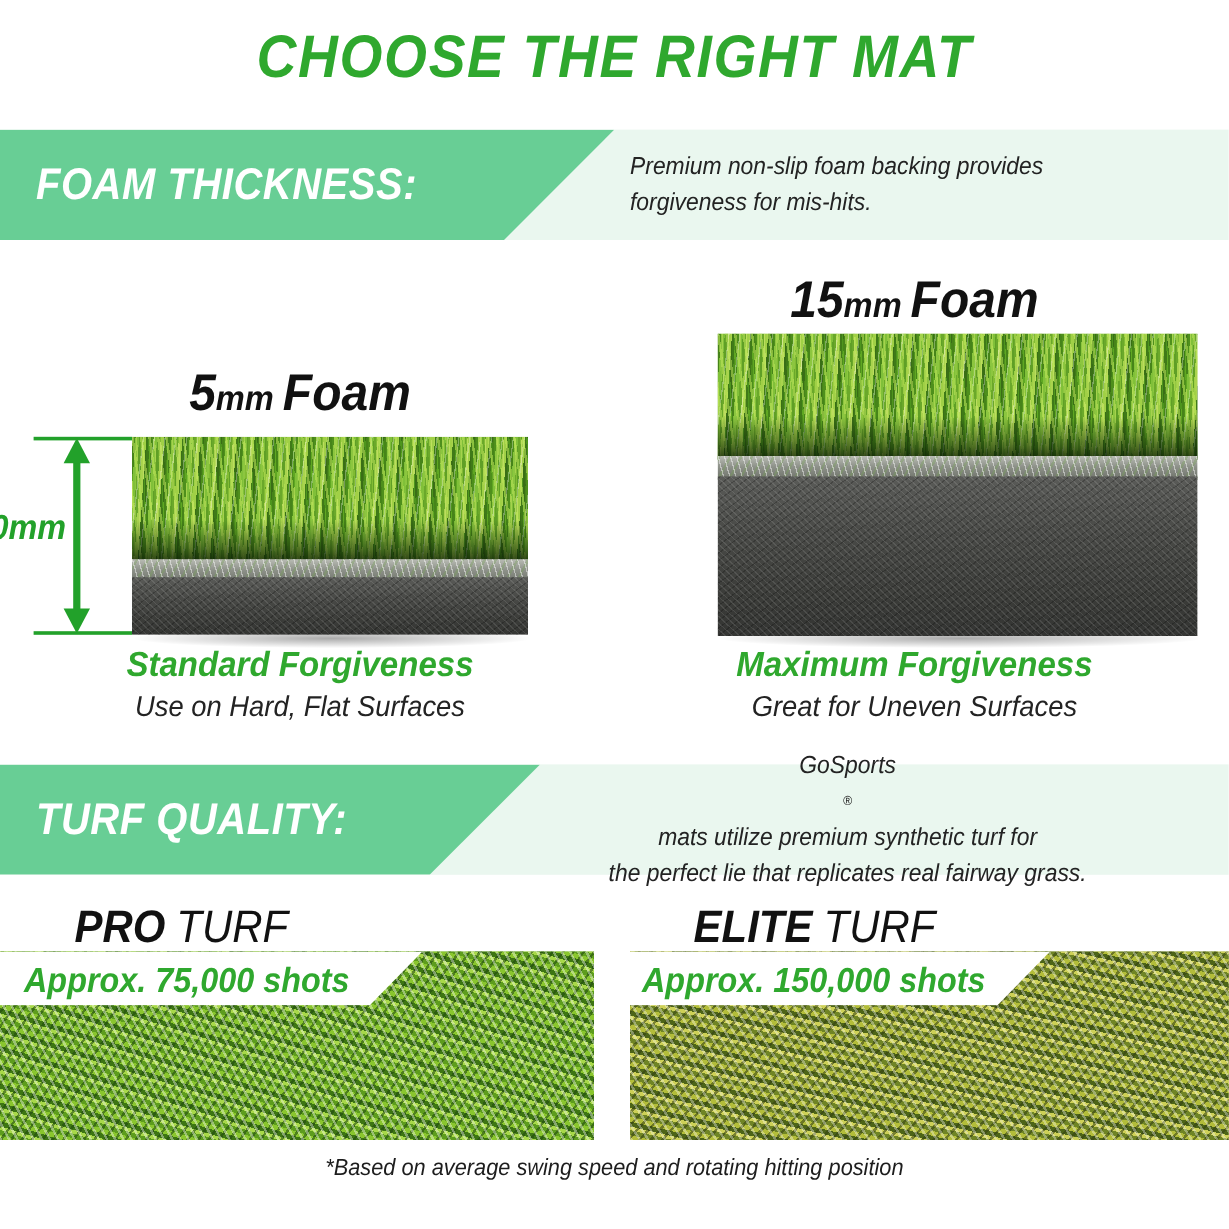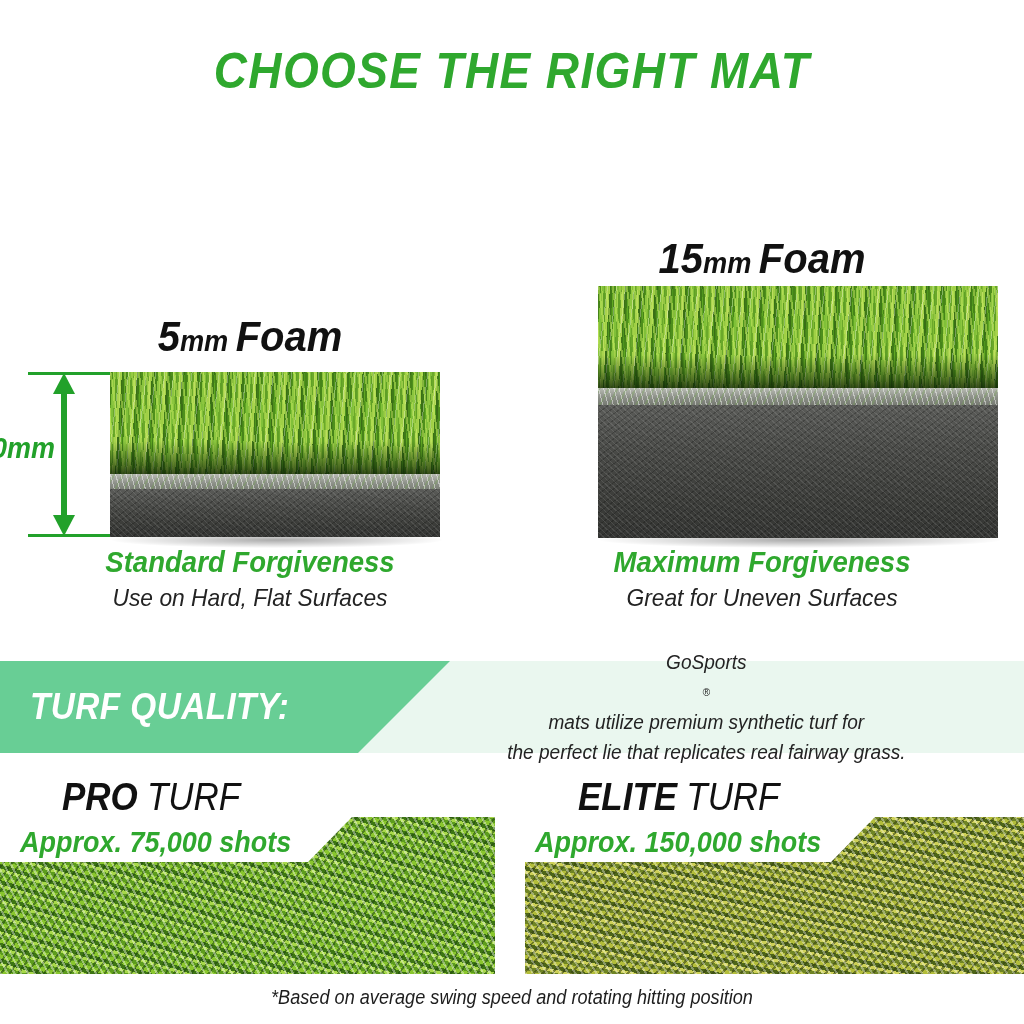--- a/index.html
+++ b/index.html
@@ -3,21 +3,21 @@
 <meta charset="utf-8">
 <style>
   html,body{margin:0;padding:0;}
   body{
     width:1024px;height:1024px;
     background:#ffffff;
     font-family:"Liberation Sans", sans-serif;
     overflow:hidden;
     position:relative;
   }
-  .page{position:relative;width:1024px;height:908px;background:#fff;margin-top:24px;}
+  .page{position:relative;width:1024px;height:908px;background:#fff;}
 
   
   .title{
     position:absolute;top:18px;left:0;width:1024px;
     text-align:center;
     font-family:"Liberation Sans", sans-serif;
     font-weight:bold;font-style:italic;
     font-size:50px;letter-spacing:1.5px;
     color:#2FA82E;
     transform:scaleX(0.92);
@@ -53,21 +53,21 @@
     font-style:italic;font-size:20.5px;line-height:30px;
     transform:scaleX(0.93);transform-origin:left center;
   }
   .banner-foam .desc{left:525px;width:490px;}
   .banner-turf .desc{left:432px;width:590px;text-align:center;align-items:center;}
   .banner .desc span{white-space:nowrap;display:block;}
   .sup{font-size:11px;vertical-align:super;}
 
   
   .mat-area{position:absolute;left:0;width:1024px;}
-  .mat-col{position:absolute;top:0;}
+  .mat-col{position:absolute;top:16px;}
 
   .foamlabel{
     position:absolute;
     font-weight:bold;font-style:italic;
     color:#111111;white-space:nowrap;
     transform:scaleX(0.93);transform-origin:center;
   }
   .foamlabel .unit{font-size:0.68em;font-weight:bold;}
   .foamlabel .word{margin-left:8px;}
 
@@ -211,20 +211,29 @@
     transform:scaleX(0.93);white-space:nowrap;
   }
 </style>
 </head>
 <body>
 
 <div class="page">
 
   <div class="title">CHOOSE THE RIGHT MAT</div>
 
+  <div class="banner banner-foam" style="top:108px;">
+    <div class="lightbg"></div>
+    <div class="greenbg"></div>
+    <div class="label">FOAM THICKNESS:</div>
+    <div class="desc">
+      <span>Premium non-slip foam backing provides</span>
+      <span>forgiveness for mis-hits.</span>
+    </div>
+  </div>
 
   <div class="mat-area" style="top:200px;height:410px;">
 
     <div class="mat-col" style="left:0;width:500px;height:410px;">
 
       <div class="foamlabel" style="left:0;width:500px;top:88px;text-align:center;font-size:43px;">
         <span>5</span><span class="unit">mm</span><span class="word">Foam</span>
       </div>
 
       <div class="mat-shadow" style="left:112px;width:330px;top:308px;"></div>

